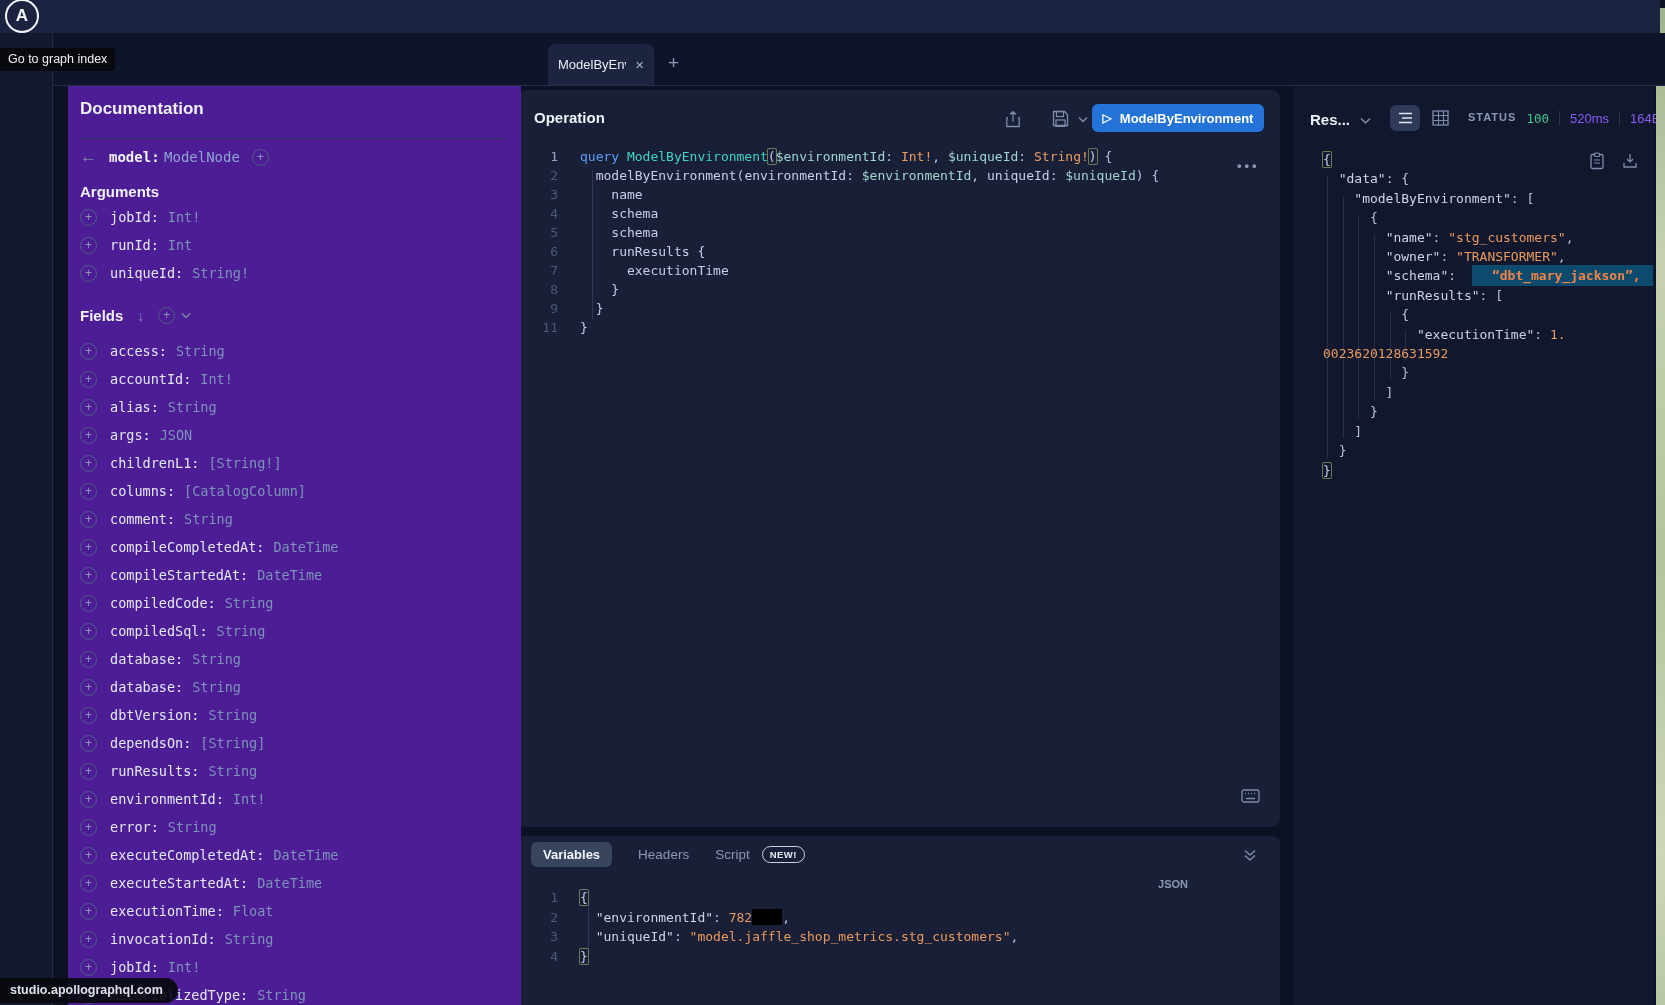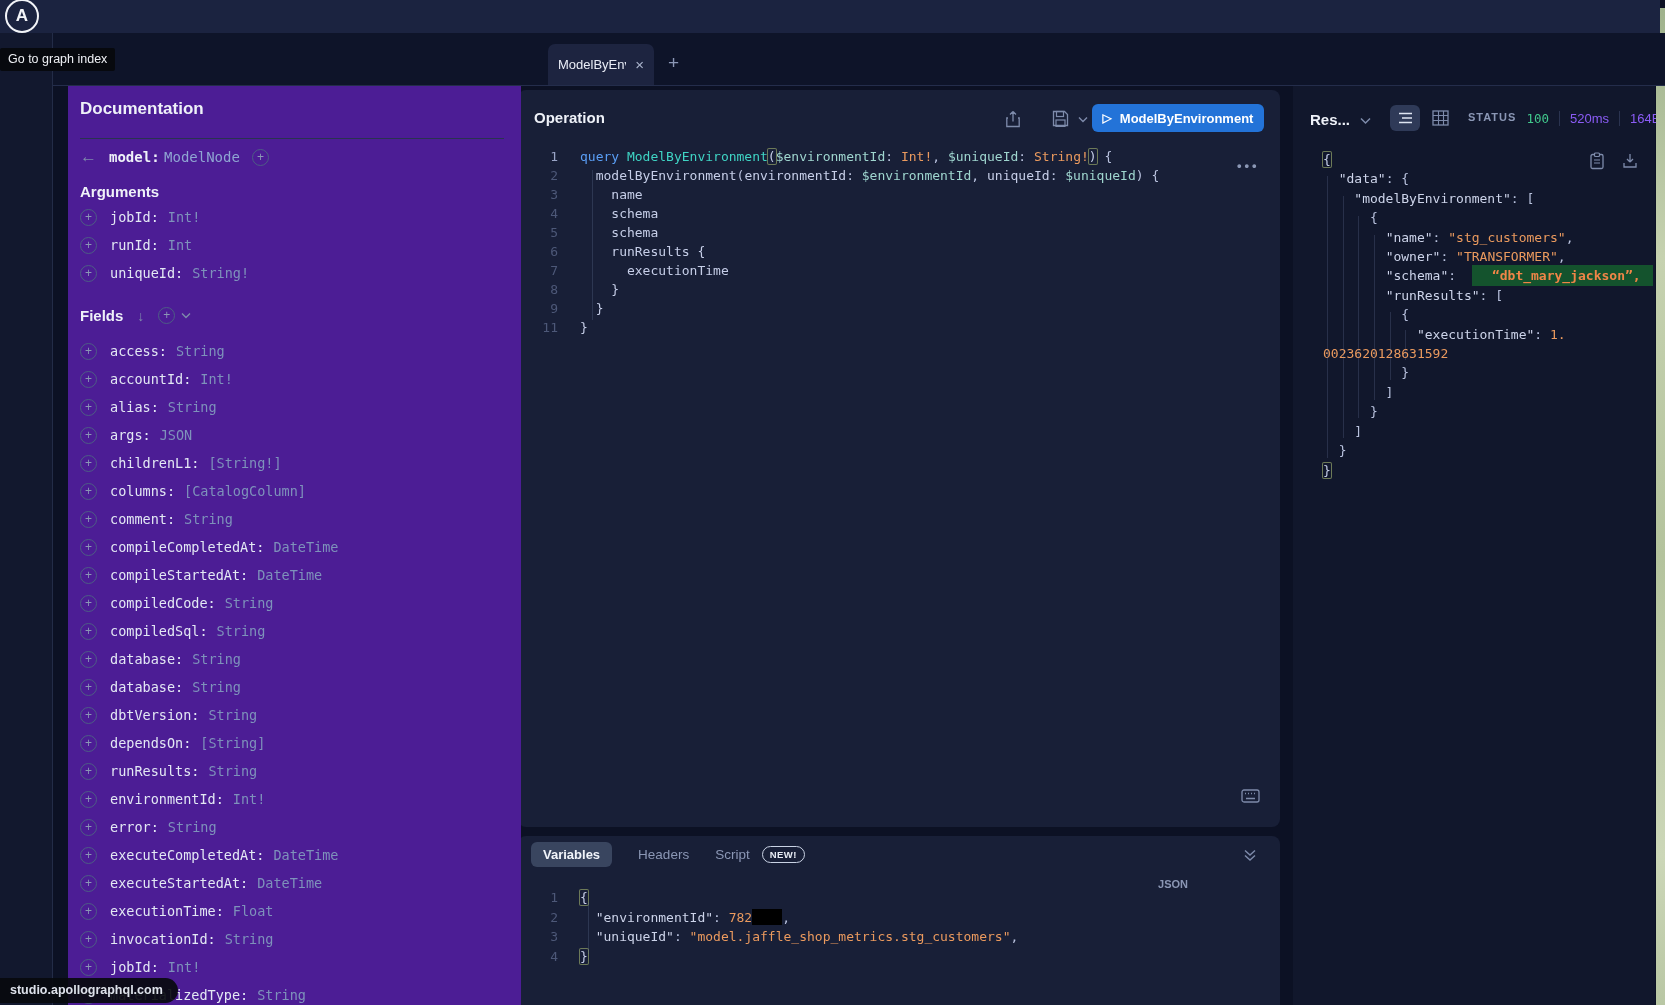--- a/index.html
+++ b/index.html
@@ -83,21 +83,21 @@
   #opeditor{left:518px;top:147px;width:740px;}
   #opeditor .coderow{line-height:19px;}
   #vareditor{left:518px;top:888px;width:740px;}
   #vareditor .coderow{line-height:19.5px;}
   .guide{width:1px;background:rgba(125,140,180,.22);}
   
   .sg-kw{color:#5a9ef5;} .sg-op{color:#3fd4c4;} .sg-var{color:#9fd6cf;}
   .sg-type{color:#eb9a5e;} .sg-txt{color:#c6cee8;} .sg-pun{color:#b9c2de;}
   .sg-key{color:#cdd4ea;} .sg-str{color:#eb9a5e;} .sg-num{color:#eb9a5e;}
   .sg-box{color:#c6cee8;box-shadow:0 0 0 1px #6d7a58;border-radius:1px;}
-  .sg-hl{background:#14532d;color:#f08548;font-weight:bold;padding:3px 12px 3px 20px;margin-left:8px;}
+  .sg-hl{background:#0c4a6e;color:#f08548;font-weight:bold;padding:3px 12px 3px 20px;margin-left:8px;}
   .sg-redact{display:inline-block;width:30px;height:16px;background:#000;vertical-align:-3px;}
   
   #vartabs{left:531px;top:842px;display:flex;align-items:center;gap:26px;}
   #vtab-variables{background:#39455f;border-radius:6px;padding:5px 12px;color:#f1f4fa;font-size:13px;font-weight:bold;}
   .vtab{color:#8b97b5;font-size:13.5px;}
   #newbadge{border:1px solid #c9d2e4;border-radius:9px;padding:2px 7px;color:#e8ecf5;
         font-size:9.5px;font-weight:bold;letter-spacing:.5px;margin-left:-14px;}
   #varcollapse{left:1243px;top:848px;}
   #jsonlabel{left:1128px;top:878px;color:#8b97b5;font-size:11px;font-weight:bold;width:60px;text-align:right;}
   

